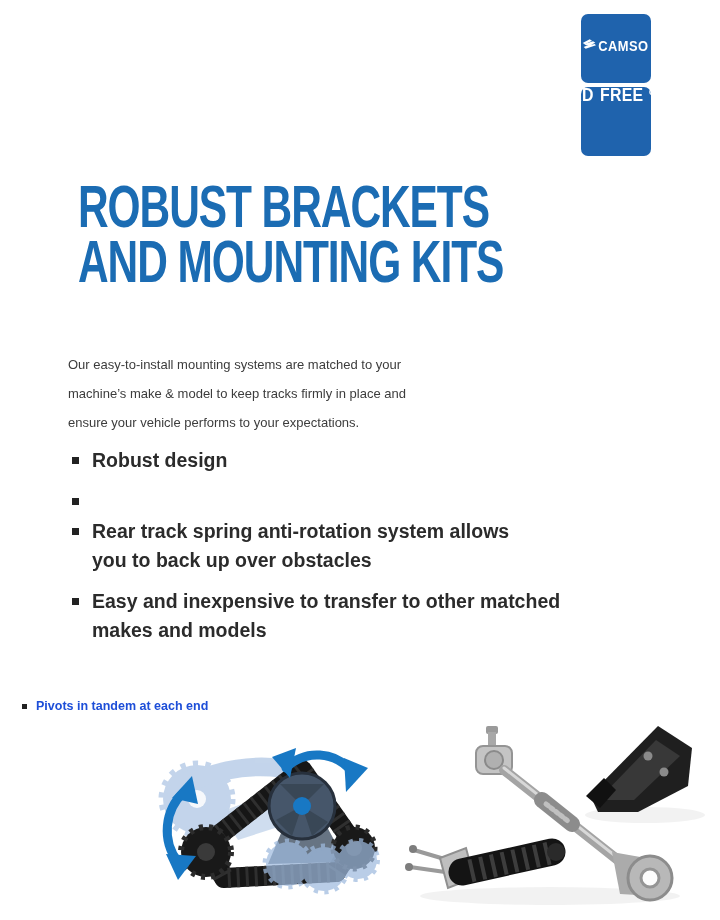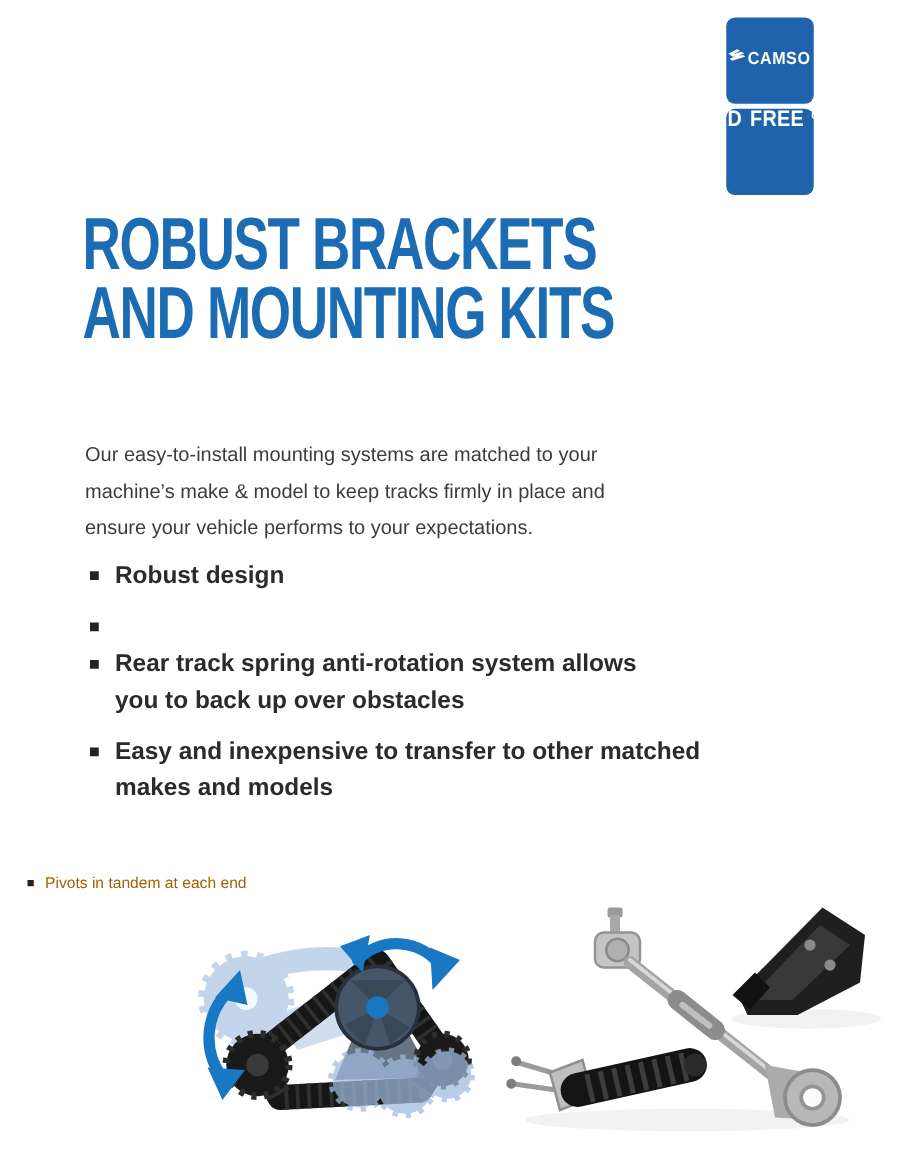--- a/index.html
+++ b/index.html
@@ -29,37 +29,37 @@
   
   .title{left:66px;top:168px;color:#1B6CB3;font-weight:bold;}
   .title .hline{
     display:block;font-size:59px;line-height:55px;letter-spacing:-1.5px;
     transform:scaleX(.72);transform-origin:left;white-space:nowrap;
   }
 
   
   .intro{
     left:68px;top:350px;width:590px;color:#3c3c3c;
-    font-size:16px;line-height:29px;white-space:pre-line;margin:0;
+    font-size:13px;line-height:29px;white-space:pre-line;margin:0;
   }
 
   
   .features{left:72px;top:446px;width:520px;list-style:none;margin:0;padding:0;}
   .features li{display:flex;margin-bottom:12px;}
   .sq{
     flex:0 0 auto;width:7px;height:7px;background:#222;margin:11px 13px 0 0;
   }
   .ftext{
     color:#2b2b2b;font-weight:bold;font-size:19.5px;line-height:29px;white-space:pre-line;
   }
 
   
   .caption{left:22px;top:698px;display:flex;align-items:flex-start;}
   .sq.small{width:5px;height:5px;margin:6px 9px 0 0;}
-  .caption-text{color:#a16207;font-weight:normal;font-size:12.5px;line-height:17px;}
+  .caption-text{color:#1d4ed8;font-weight:bold;font-size:12.5px;line-height:17px;}
 
   
   .art-track{left:140px;top:712px;}
   .art-hardware{left:400px;top:700px;}
 </style>
 </head>
 <body>
 
 <header class="abs brand">
   <div class="logo-box camso">
@@ -69,21 +69,21 @@
     </svg>
     <span class="camso-word">CAMSO</span>
   </div>
   <div class="logo-box roadfree">
     <span class="rf-line rf-big">ROAD</span>
     <span class="rf-line rf-big">FREE</span>
     <span class="rf-line rf-small">COMPANY</span>
   </div>
 </header>
 
-<h1 class="abs title" style="margin:0;">
+<h1 class="abs title" style="margin:12px;">
   <span class="hline">ROBUST BRACKETS</span>
   <span class="hline">AND MOUNTING KITS</span>
 </h1>
 
 <p class="abs intro">Our easy-to-install mounting systems are matched to your
 machine’s make &amp; model to keep tracks firmly in place and
 ensure your vehicle performs to your expectations.</p>
 
 <ul class="abs features">
   <li>

